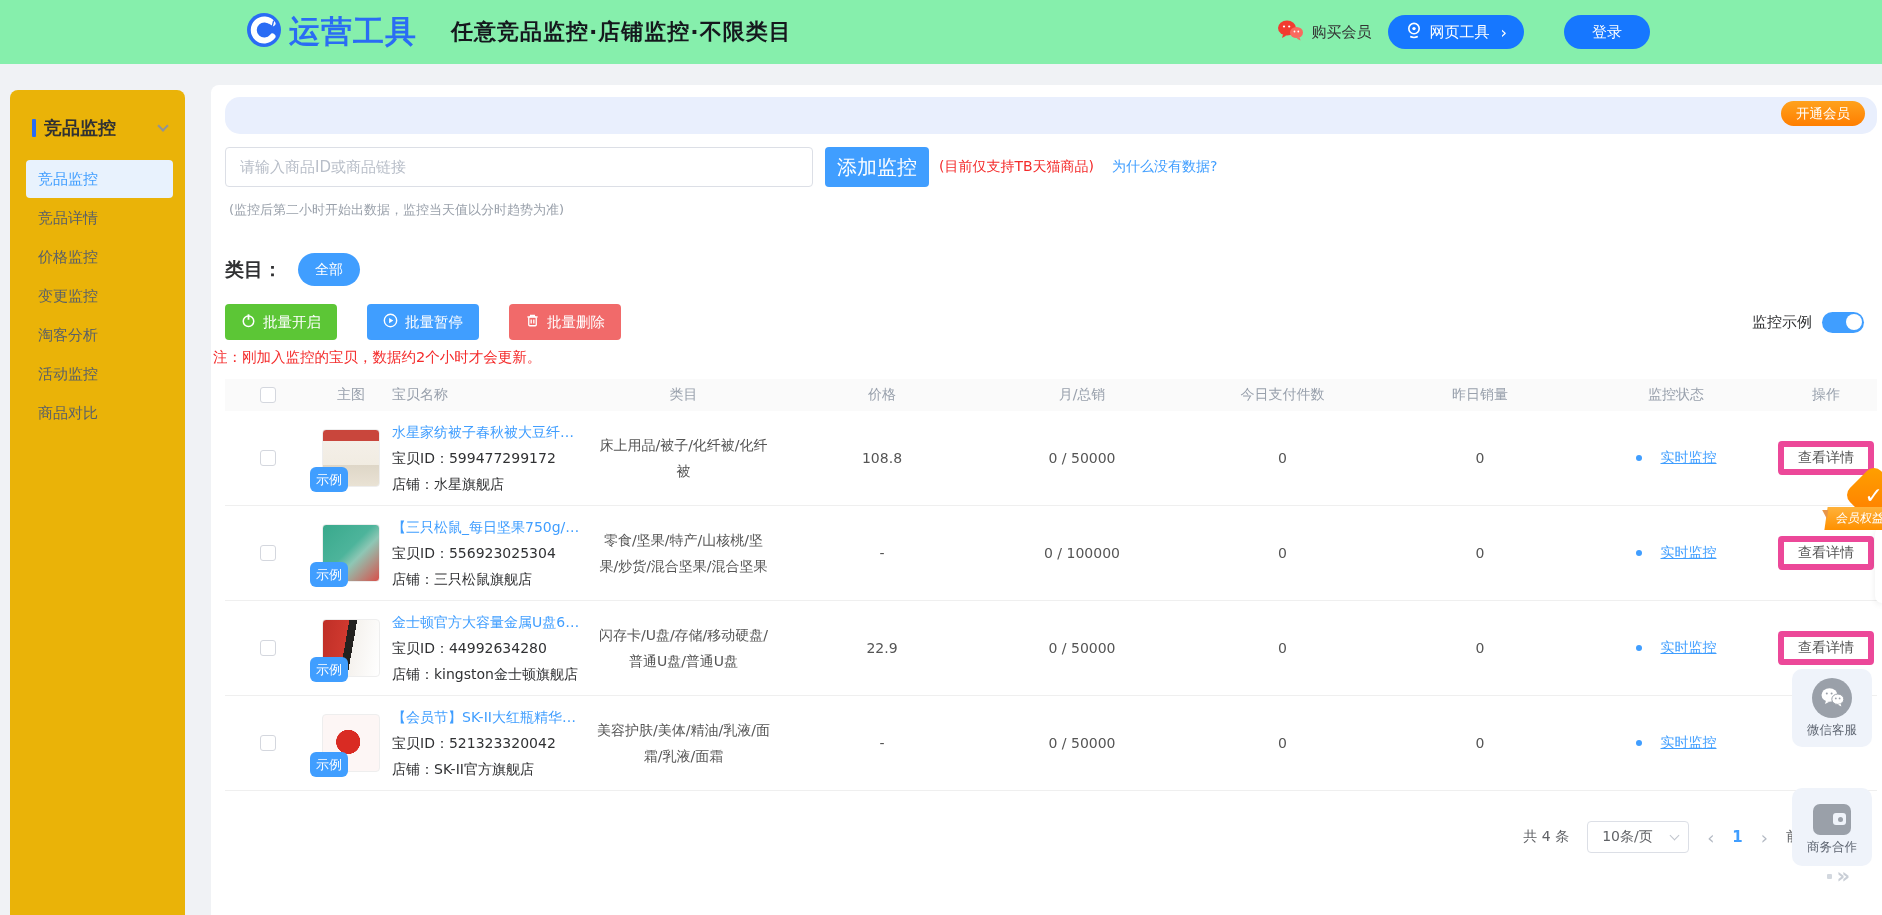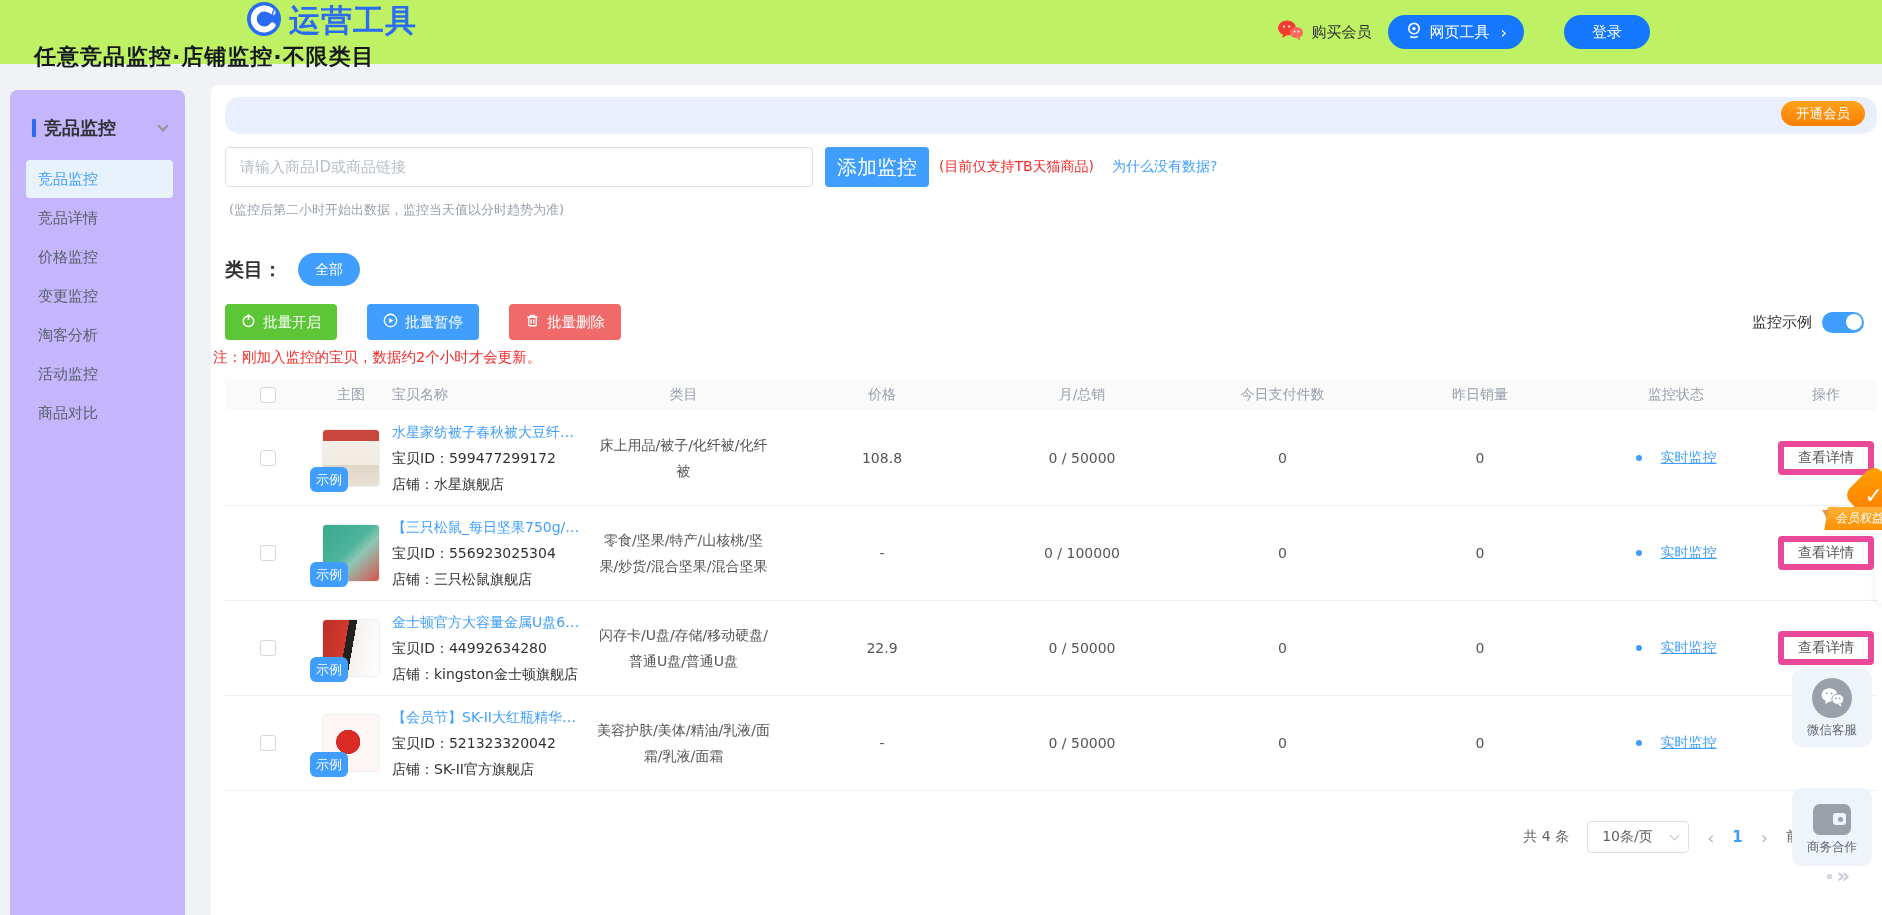--- a/index.html
+++ b/index.html
@@ -1,34 +1,34 @@
 <!DOCTYPE html>
 <html><head>
 <meta charset="utf-8">
 <style>
   * { box-sizing:border-box; margin:0; padding:0; font-family:"DejaVu Sans","Liberation Sans",sans-serif; }
   html,body { width:1882px; height:915px; }
   body { background:#f0f2f5; overflow:hidden; position:relative; }
   [data-interactable="true"] { cursor:pointer; }
 
   
-  .header { position:absolute; left:0; top:0; width:100%; height:64px; background:#bef264; display:flex; z-index:2;flex-direction:column; }
+  .header { position:absolute; left:0; top:0; width:100%; height:64px; background:#86efac; display:flex; align-items:center; z-index:2; }
   .logo-wrap { display:flex; align-items:center; margin-left:246px; }
   .logo-text { font-size:31px; font-weight:bold; color:#2a6cf4; letter-spacing:1px; margin-left:7px; }
   .tagline { font-size:22px; font-weight:bold; color:#15181d; margin-left:34px; letter-spacing:1px; }
   .header-right { position:absolute; right:232px; top:0; height:64px; display:flex; align-items:center; }
   .buy-member { display:flex; align-items:center; font-size:15px; color:#333; }
   .buy-member svg { margin-right:8px; }
   .pill { border-radius:999px; background:#1677ff; color:#fff; display:flex; align-items:center; justify-content:center; border:none; }
   .pill-web { height:34px; padding:0 17px; margin-left:16px; font-size:15px; gap:7px; }
   .pill-web .arr { font-size:16px; margin-left:4px; }
   .pill-login { height:34px; width:86px; margin-left:40px; font-size:15px; }
 
   
-  .sidebar { position:absolute; left:10px; top:90px; width:175px; bottom:0; background:#c4b5fd; border-radius:8px 8px 0 0; z-index:1; }
+  .sidebar { position:absolute; left:10px; top:90px; width:175px; bottom:0; background:#eab308; border-radius:8px 8px 0 0; z-index:1; }
   .side-group { display:flex; align-items:center; padding:26px 18px 20px 22px; }
   .accent { width:4px; height:18px; background:#2a6cf4; margin-right:8px; border-radius:1px; }
   .group-title { font-size:18px; font-weight:bold; color:#303133; flex:1; }
   .chev-down { width:8px; height:8px; border-right:2px solid #909399; border-bottom:2px solid #909399; transform:rotate(45deg); margin-top:-4px; }
   .side-item { height:38px; line-height:38px; margin:0 12px 1px 16px; padding-left:12px; font-size:15px; color:#5a6068; border-radius:4px; }
   .side-item.active { background:#e8f2fd; color:#409eff; }
 
   
   .main { position:absolute; left:211px; top:85px; right:0; bottom:0; background:#fff; border-radius:8px 0 0 0; z-index:1; }
   .banner { margin:12px 5px 0 14px; height:37px; background:#e9effd; border-radius:15px; position:relative; }

